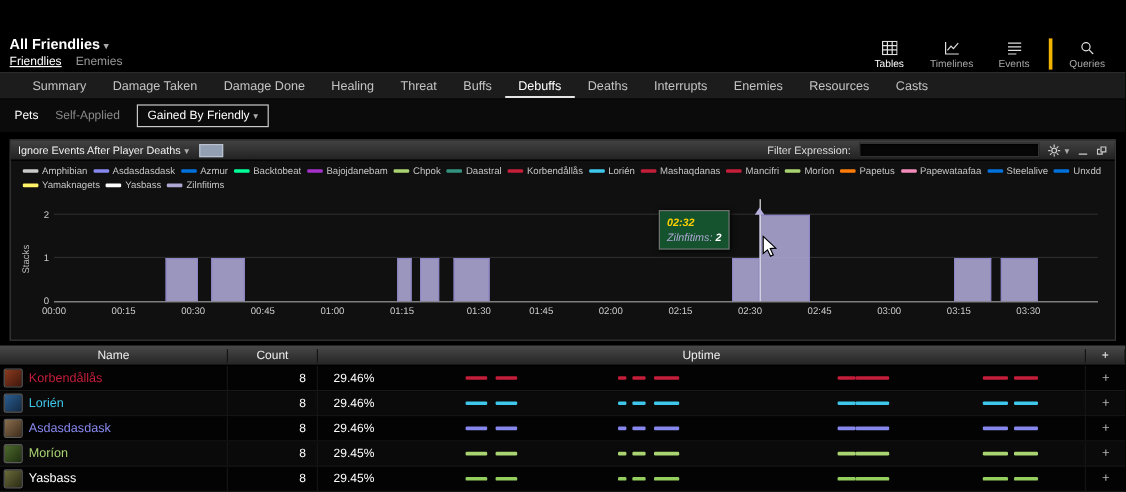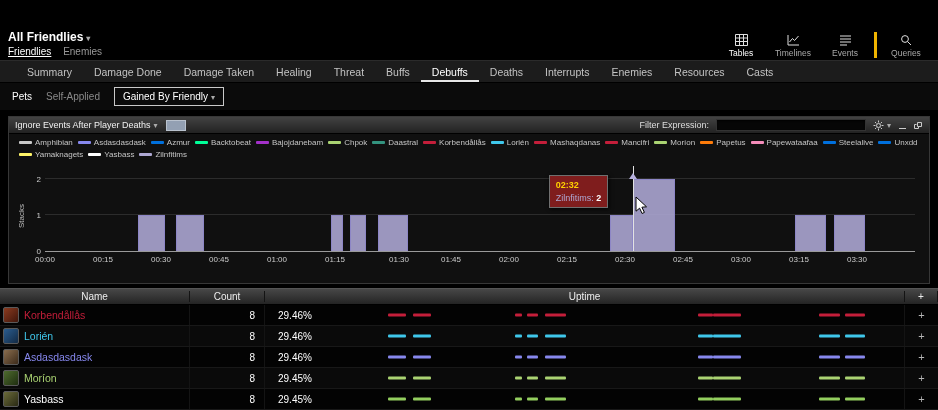--- a/index.html
+++ b/index.html
@@ -54,22 +54,22 @@
   .chart-area { display:flex; margin:7px 14px 0 8px; }
   .ylab { writing-mode:vertical-rl; transform:rotate(180deg); font-size:8px; color:#bbb; width:10px; text-align:center; }
   .plot-col { flex:1; }
   .plot { position:relative; height:86px; margin-left:18px; border-bottom:1px solid #9a9a9a; }
   .gridline { position:absolute; left:0; right:0; height:1px; background:#2c2c2c; }
   .ytick { position:absolute; right:calc(100% + 4px); font-size:8px; color:#ccc; transform:translateY(50%); }
   .bar { position:absolute; bottom:0; background:rgba(174,169,214,0.88); border:1px solid #8d86c6; border-bottom:none; }
   .crosshair { position:absolute; top:0; bottom:0; width:1px; background:#e2e2e2; }
   .marker { position:absolute; width:0; height:0; border-left:4px solid transparent; border-right:4px solid transparent;
     border-bottom:6px solid #b6b0dd; transform:translateX(-50%); }
-  .tooltip { position:absolute; top:9px; background:#7f1d1d; border:1px solid #6f6f6f; padding:3px 6px;
-    font-size:9px; line-height:1.4; white-space:nowrap; box-shadow:1px 1px 4px rgba(0,0,0,.9); z-index:5; }
+  .tooltip { position:absolute; top:9px; background:#14532d; border:1px solid #6f6f6f; padding:3px 6px;
+    font-size:9px; line-height:1.4; white-space:nowrap; box-shadow:1px 1px 4px rgba(0,0,0,.9); z-index:5;font-style:italic; }
   .tt-time { color:#ffd100; font-weight:bold; }
   .tt-series { color:#aea8d3; }
   .tt-val { color:#fff; font-weight:bold; }
   .cursor-arrow { position:absolute; z-index:6; }
   .xaxis { position:relative; height:13px; margin-left:18px; font-size:8px; color:#ccc; }
   .xlab { position:absolute; top:3px; transform:translateX(-50%); }
 
   
   .datatable { margin-top:4px; }
   .grid-row { display:grid; grid-template-columns:190px 75px 1fr 33px; }
@@ -135,22 +135,22 @@
             <path d="M7.6 7.6L11 11" stroke="#e0e0e0"></path>
           </svg>
         </span>
         <span class="view-label">Queries</span>
       </div>
     </div>
 </header>
 
 <nav class="tabbar">
     <div class="tab">Summary</div>
+    <div class="tab">Damage Taken</div>
     <div class="tab">Damage Done</div>
-    <div class="tab">Damage Taken</div>
     <div class="tab">Healing</div>
     <div class="tab">Threat</div>
     <div class="tab">Buffs</div>
     <div class="tab active">Debuffs</div>
     <div class="tab">Deaths</div>
     <div class="tab">Interrupts</div>
     <div class="tab">Enemies</div>
     <div class="tab">Resources</div>
     <div class="tab">Casts</div>
   </nav>

